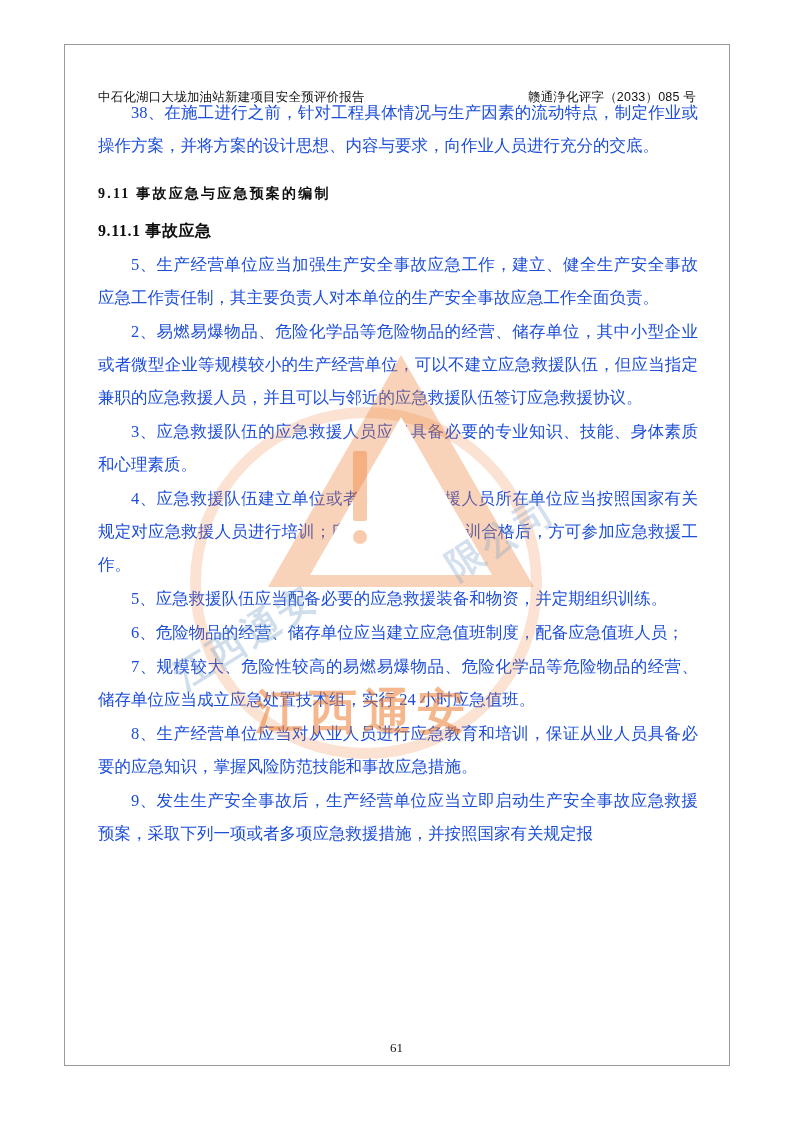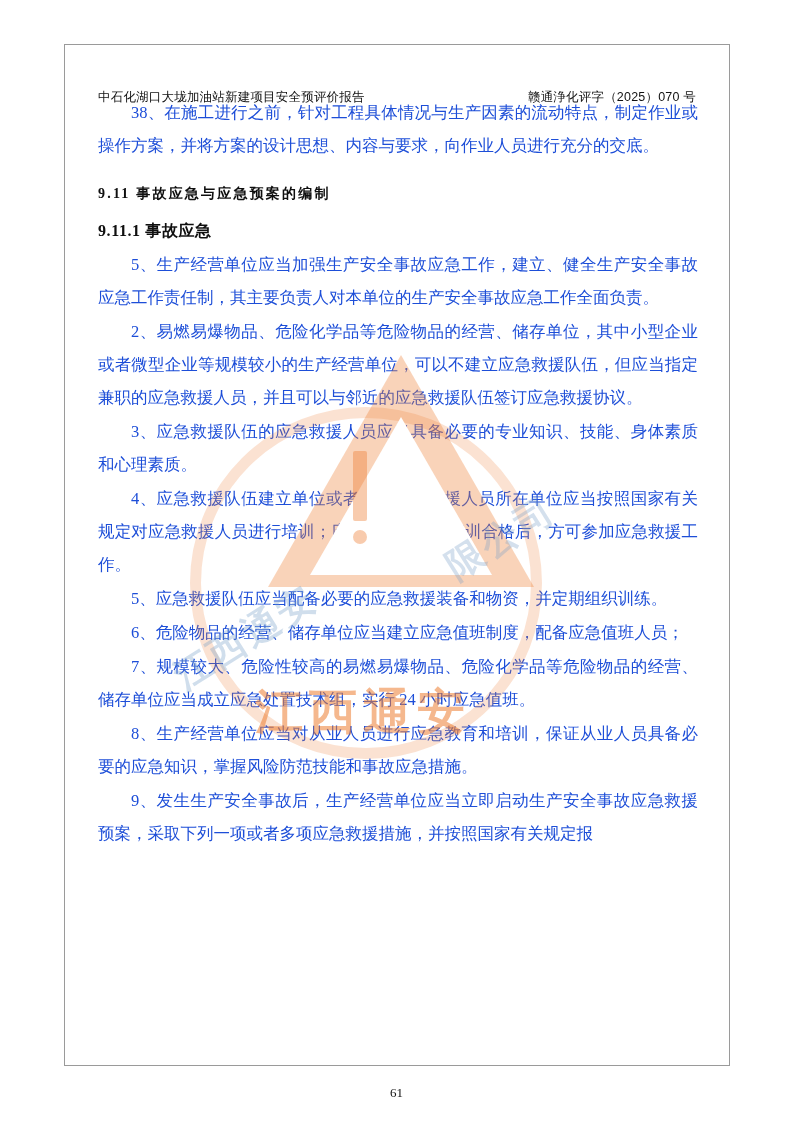--- a/index.html
+++ b/index.html
@@ -88,21 +88,20 @@
 
   .page-number {
     position: absolute;
     left: 0;
     right: 0;
     top: 1040px;
     text-align: center;
     font-size: 13px;
     color: #111;
     font-family: "Liberation Serif", serif;
-    margin-top: 45px;
   }
 
   
   .watermark {
     position: absolute;
     left: 0; top: 0;
     width: 793px; height: 1122px;
     pointer-events: none;
     z-index: 5;
   }
@@ -198,21 +197,21 @@
 </style>
 </head>
 <body>
 
 <div class="page">
 
   <div class="frame"></div>
 
   <div class="header">
     <span class="header-left">中石化湖口大垅加油站新建项目安全预评价报告</span>
-    <span class="header-right">赣通浄化评字（2025）070 号</span>
+    <span class="header-right">赣通浄化评字（2033）085 号</span>
   </div>
 
   <div class="content">
 
     <p class="para">38、在施工进行之前，针对工程具体情况与生产因素的流动特点，制定作业或操作方案，并将方案的设计思想、内容与要求，向作业人员进行充分的交底。</p>
 
     <h2 class="h-sec">9.11 事故应急与应急预案的编制</h2>
     <h3 class="h-sub">9.11.1 事故应急</h3>
 
     <p class="para">5、生产经营单位应当加强生产安全事故应急工作，建立、健全生产安全事故应急工作责任制，其主要负责人对本单位的生产安全事故应急工作全面负责。</p>

